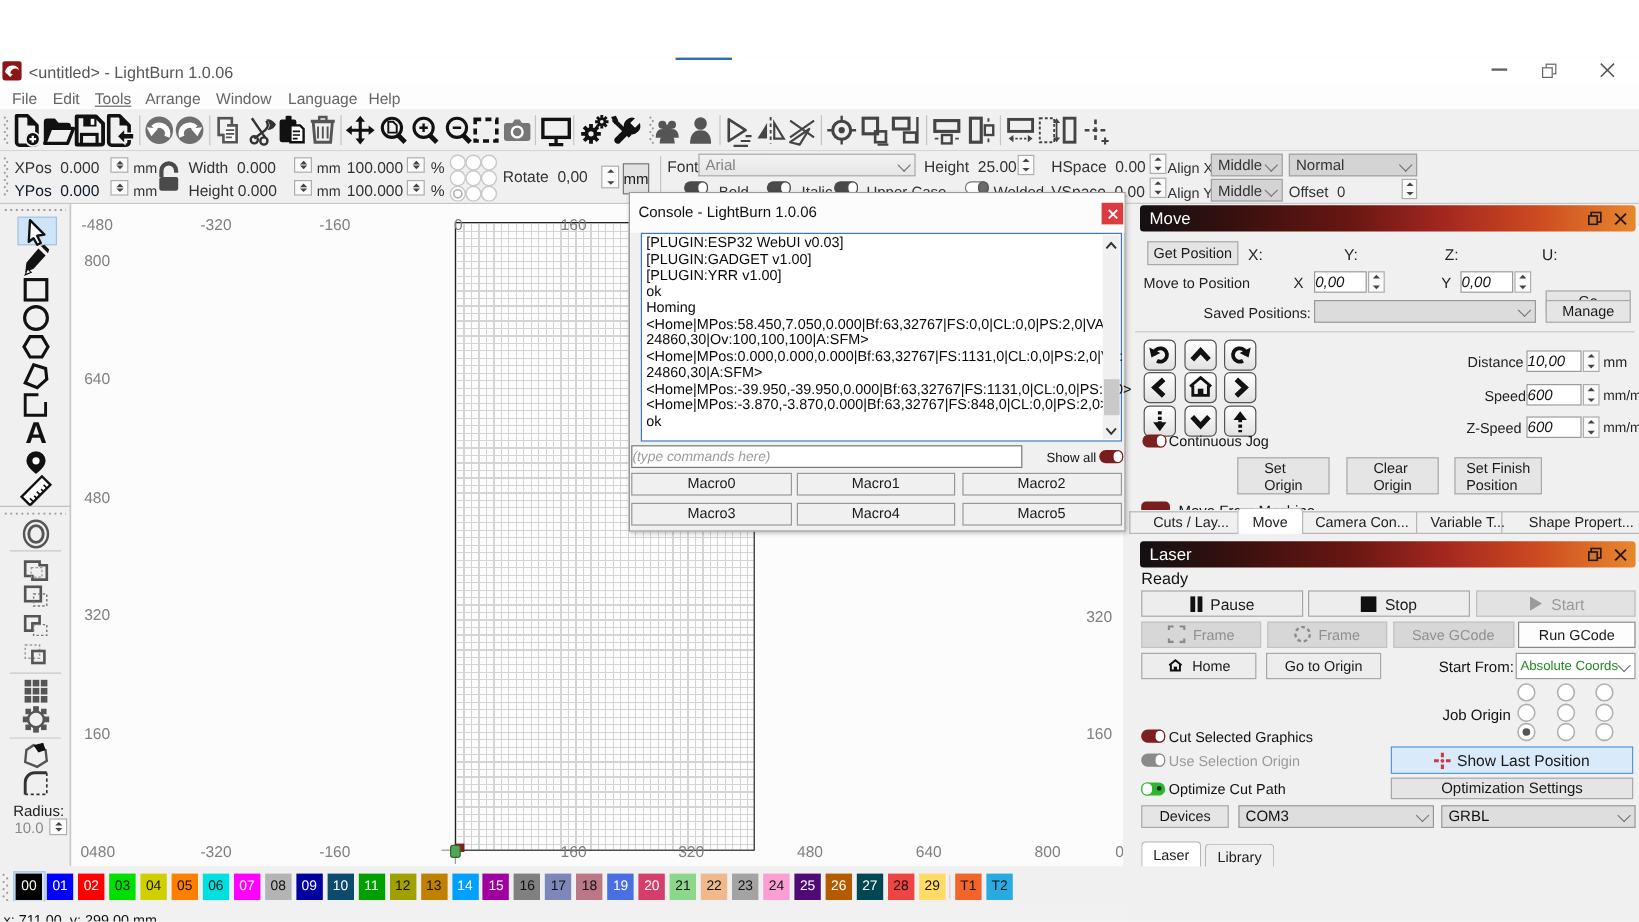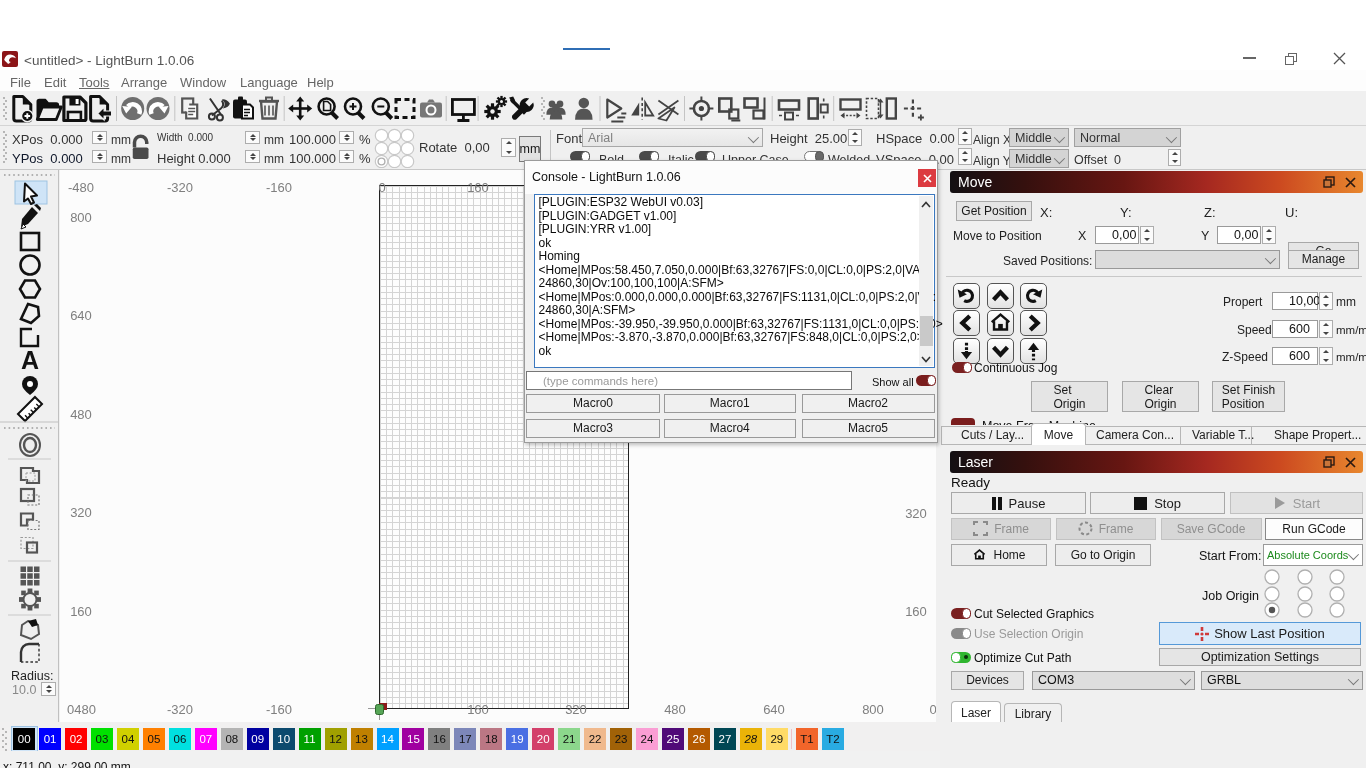--- a/index.html
+++ b/index.html
@@ -1,21 +1,21 @@
 <!DOCTYPE html>
 <html><head>
 <meta charset="utf-8">
 <style>
 * { margin:0; padding:0; box-sizing:border-box; }
 html,body { width:1366px; height:768px; overflow:hidden; font-family:"Liberation Sans", sans-serif; }
 #app { position:relative; width:1366px; height:768px; background:#f0f0f0;margin-top:48px; }
 .abs { position:absolute; }
 .lbl { position:absolute; white-space:nowrap; }
 .btn { position:absolute; background:#f0f0f0; border:1px solid #a8a8a8; display:flex; align-items:center; justify-content:center; font-size:12px; color:#1a1a1a; }
-.inp { position:absolute; background:#fff; border:1px solid #9a9a9a; font-size:12.5px; color:#111; display:flex; align-items:center; padding-left:16px; }
+.inp { position:absolute; background:#fff; border:1px solid #9a9a9a; font-size:12.5px; color:#111; display:flex; align-items:center; padding-left:0;font-style:italic; }
 .spin { position:absolute; background:#f4f4f4; border:1px solid #b0b0b0; }
 .spin:before { content:""; position:absolute; top:2px; left:50%; margin-left:-3px; border-left:3px solid transparent; border-right:3px solid transparent; border-bottom:3.5px solid #444; }
 .spin:after { content:""; position:absolute; bottom:2px; left:50%; margin-left:-3px; border-left:3px solid transparent; border-right:3px solid transparent; border-top:3.5px solid #444; }
 .spin { background:#fbfbfb; border-color:#adadad; }
 .toggle { position:absolute; width:20px; height:11px; border-radius:5.5px; }
 .toggle .knob { position:absolute; right:0px; top:0px; width:9.5px; height:11px; border-radius:4.5px; background:#fff; box-sizing:border-box; }
 .ddl { position:absolute; background:#fff; border:1px solid #9a9a9a; font-size:12.5px; color:#111; display:flex; align-items:center; padding-left:5px; }
 .ddl:after { content:""; position:absolute; right:6px; top:50%; margin-top:-3px; width:7px; height:7px; border-right:1.6px solid #777; border-bottom:1.6px solid #777; transform:rotate(45deg) translateY(-2px); }
 .vsep { position:absolute; width:1px; background:#c4c4c4; }
 .hsep { position:absolute; height:1px; background:#c8c8c8; }
@@ -338,21 +338,21 @@
   <div class="lbl" style="left:12px;top:84px;font-size:13px;color:#333;">XPos&nbsp; 0.000</div>
   <div class="lbl" style="left:12px;top:103px;font-size:13px;color:#0f172a;">YPos&nbsp; 0.000</div>
   <div class="spin" style="left:92px;top:83px;width:15px;height:13px;"></div>
   <div class="spin" style="left:92px;top:102px;width:15px;height:13px;"></div>
   <div class="lbl" style="left:111px;top:85px;font-size:12px;color:#333;">mm</div>
   <div class="lbl" style="left:111px;top:104px;font-size:12px;color:#333;">mm</div>
   <svg class="abs" style="left:131px;top:85px;" width="21" height="29" viewBox="0 0 24 32">
         <path d="M4,16 v-6 a7,7 0 0 1 14,0 v2" fill="none" stroke="#4a4a4a" stroke-width="4"></path>
         <rect x="2" y="16" width="18" height="13" rx="2" fill="#4a4a4a"></rect>
       </svg>
-  <div class="lbl" style="left:157px;top:84px;font-size:10px;color:#333;">Width&nbsp; 0.000</div>
+  <div class="lbl" style="left:157px;top:84px;font-size:13px;color:#333;">Width&nbsp; 0.000</div>
   <div class="lbl" style="left:157px;top:103px;font-size:13px;color:#333;">Height&nbsp;0.000</div>
   <div class="spin" style="left:245px;top:83px;width:15px;height:13px;"></div>
   <div class="spin" style="left:245px;top:102px;width:15px;height:13px;"></div>
   <div class="lbl" style="left:264px;top:85px;font-size:12px;color:#333;">mm</div>
   <div class="lbl" style="left:264px;top:104px;font-size:12px;color:#333;">mm</div>
   <div class="lbl" style="left:289px;top:84px;font-size:13px;color:#333;">100.000</div>
   <div class="lbl" style="left:289px;top:103px;font-size:13px;color:#333;">100.000</div>
   <div class="spin" style="left:339px;top:83px;width:15px;height:13px;"></div>
   <div class="spin" style="left:339px;top:102px;width:15px;height:13px;"></div>
   <div class="lbl" style="left:359px;top:84px;font-size:13px;color:#333;">%</div>
@@ -608,21 +608,21 @@
         <svg width="27" height="26" viewBox="0 0 27 26">
           <path d="M6,9 l7.5,8 7.5,-8" fill="none" stroke="#111" stroke-width="4.6"></path>
         </svg>
       </div>
   <div class="jog" style="left:1019.5px;top:289.5px;">
         <svg width="27" height="26" viewBox="0 0 27 26">
           <path d="M13.5,4 l-6,8 h12 z" fill="#111"></path>
           <path d="M13.5,10 v4 M13.5,16 v3 M13.5,21 v2" stroke="#111" stroke-width="3.4"></path>
         </svg>
       </div>
-  <div class="lbl" style="left:1223px;top:247px;font-size:12px;color:#222;">Propert</div>
+  <div class="lbl" style="left:1223px;top:247px;font-size:12px;color:#222;">Distance</div>
   <div class="inp" style="left:1272px;top:243.5px;width:46px;height:18px;">10,00</div>
   <div class="spin" style="left:1319px;top:243.5px;width:14px;height:18px;"></div>
   <div class="lbl" style="left:1336px;top:247px;font-size:12px;color:#222;">mm</div>
   <div class="lbl" style="left:1237px;top:275px;font-size:12px;color:#222;">Speed</div>
   <div class="inp" style="left:1272px;top:271.5px;width:46px;height:18px;">600</div>
   <div class="spin" style="left:1319px;top:271.5px;width:14px;height:18px;"></div>
   <div class="lbl" style="left:1336px;top:276px;font-size:11.5px;color:#222;">mm/m</div>
   <div class="lbl" style="left:1222px;top:302px;font-size:12px;color:#222;">Z-Speed</div>
   <div class="inp" style="left:1272px;top:299px;width:46px;height:18px;">600</div>
   <div class="spin" style="left:1319px;top:299px;width:14px;height:18px;"></div>
@@ -785,26 +785,26 @@
   <div class="sw" style="left:350.5px;background:#C08000;color:#111;">13</div>
   <div class="sw" style="left:376.5px;background:#00A0FF;color:#fff;">14</div>
   <div class="sw" style="left:402.4px;background:#A000A0;color:#fff;">15</div>
   <div class="sw" style="left:428.4px;background:#808080;color:#111;">16</div>
   <div class="sw" style="left:454.3px;background:#7D87B9;color:#111;">17</div>
   <div class="sw" style="left:480.3px;background:#BB7784;color:#111;">18</div>
   <div class="sw" style="left:506.2px;background:#4A6FE3;color:#fff;">19</div>
   <div class="sw" style="left:532.2px;background:#D33F6A;color:#fff;">20</div>
   <div class="sw" style="left:558.1px;background:#8CD78C;color:#111;">21</div>
   <div class="sw" style="left:584.1px;background:#F0B98D;color:#111;">22</div>
-  <div class="sw" style="left:610.1px;background:#a16207;color:#111;">23</div>
+  <div class="sw" style="left:610.1px;background:#a3a3a3;color:#111;">23</div>
   <div class="sw" style="left:636.0px;background:#FA9ED4;color:#111;">24</div>
   <div class="sw" style="left:662.0px;background:#500A78;color:#fff;">25</div>
   <div class="sw" style="left:687.9px;background:#B45A00;color:#fff;">26</div>
   <div class="sw" style="left:713.9px;background:#004754;color:#fff;">27</div>
-  <div class="sw" style="left:739.8px;background:#eab308;color:#111;font-style:italic;">28</div>
+  <div class="sw" style="left:739.8px;background:#ef4444;color:#111;">28</div>
   <div class="sw" style="left:765.8px;background:#FFDB66;color:#111;">29</div>
   <div class="abs" style="left:791px;top:681px;width:1px;height:20px;background:#eec3c8;"></div>
   <div class="sw" style="left:796px;background:#F2652A;color:#111;">T1</div>
   <div class="sw" style="left:822px;background:#29ABE2;color:#111;">T2</div>
   </div>
 
   <div class="abs" style="left:0;top:703px;width:940px;height:22px;background:#f1f1f1;"></div>
   <div class="abs" style="left:0;top:725px;width:1366px;height:3px;background:#fafafa;"></div>
   <div class="lbl" style="left:3px;top:712px;font-size:12px;color:#111;">x: 711.00, y: 299.00 mm</div>
   <div class="abs" style="left:940px;top:674px;width:426px;height:54px;background:#f0f0f0;"></div>

